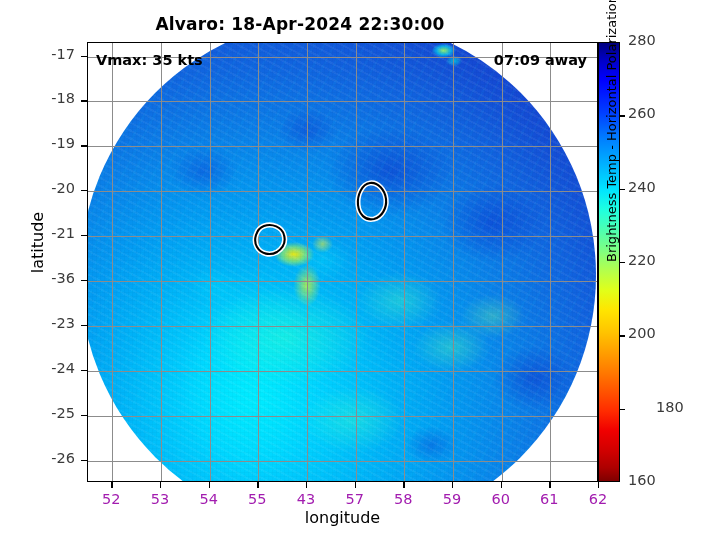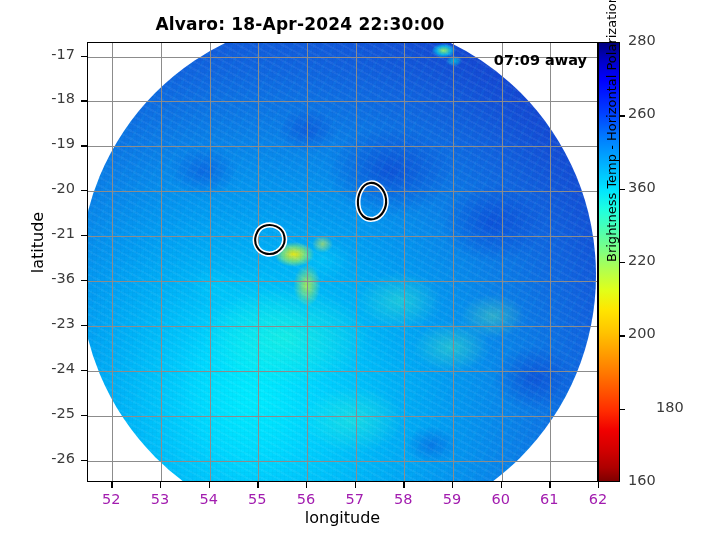--- a/index.html
+++ b/index.html
@@ -165,35 +165,36 @@
       </svg>
     </div>
 
     <div class="isl" style="left:262px;top:136px;">
       <svg width="44" height="46" viewBox="0 0 44 46">
         <path d="M20 4 C28 3 35 11 36 20 C37 29 32 38 24 40 C15 42 9 35 8 26 C7 16 12 5 20 4 Z" fill="none" stroke="#ffffff" stroke-width="5.2" stroke-linejoin="round"></path>
         <path d="M20 4 C28 3 35 11 36 20 C37 29 32 38 24 40 C15 42 9 35 8 26 C7 16 12 5 20 4 Z" fill="none" stroke="#000000" stroke-width="2.1" stroke-linejoin="round"></path>
       </svg>
     </div>
 
+    <div class="ovl" id="vmax">Vmax: 35 kts</div>
     <div class="ovl" id="away">07:09 away</div>
 
   </div>
 
   <div id="axes">
       <div class="tk tkx" style="left: 111.3px; top: 482px;"></div>
       <div class="lblx" style="left: 91.3px; top: 491px;">52</div>
       <div class="tk tkx" style="left: 160px; top: 482px;"></div>
       <div class="lblx" style="left: 140px; top: 491px;">53</div>
       <div class="tk tkx" style="left: 208.7px; top: 482px;"></div>
       <div class="lblx" style="left: 188.7px; top: 491px;">54</div>
       <div class="tk tkx" style="left: 257.3px; top: 482px;"></div>
       <div class="lblx" style="left: 237.3px; top: 491px;">55</div>
       <div class="tk tkx" style="left: 306px; top: 482px;"></div>
-      <div class="lblx" style="left: 286px; top: 491px;">56</div>
+      <div class="lblx" style="left: 286px; top: 491px;">43</div>
       <div class="tk tkx" style="left: 354.7px; top: 482px;"></div>
       <div class="lblx" style="left: 334.7px; top: 491px;">57</div>
       <div class="tk tkx" style="left: 403.3px; top: 482px;"></div>
       <div class="lblx" style="left: 383.3px; top: 491px;">58</div>
       <div class="tk tkx" style="left: 452px; top: 482px;"></div>
       <div class="lblx" style="left: 432px; top: 491px;">59</div>
       <div class="tk tkx" style="left: 500.7px; top: 482px;"></div>
       <div class="lblx" style="left: 480.7px; top: 491px;">60</div>
       <div class="tk tkx" style="left: 549.3px; top: 482px;"></div>
       <div class="lblx" style="left: 529.3px; top: 491px;">61</div>
@@ -223,21 +224,21 @@
 
   <div id="xlabel">longitude</div>
   <div id="ylabel">latitude</div>
 
   <div id="cbar"></div>
   <div id="cbarticks">
       <div class="cbl" style="top: 32px;">280</div>
       <div class="cbt" style="top: 115.3px;"></div>
       <div class="cbl" style="top: 105.3px;">260</div>
       <div class="cbt" style="top: 188.7px;"></div>
-      <div class="cbl" style="top: 178.7px;">360</div>
+      <div class="cbl" style="top: 178.7px;">240</div>
       <div class="cbt" style="top: 262px;"></div>
       <div class="cbl" style="top: 252px;">220</div>
       <div class="cbt" style="top: 335.3px;"></div>
       <div class="cbl" style="top: 325.3px;">200</div>
       <div class="cbt" style="top: 408.7px;"></div>
       <div class="cbl" style="top: 398.7px; margin-left: 28px;">180</div>
       <div class="cbl" style="top: 472px;">160</div>
     </div>
   <div id="cblabel">Brightness Temp - Horizontal Polarization</div>
 

